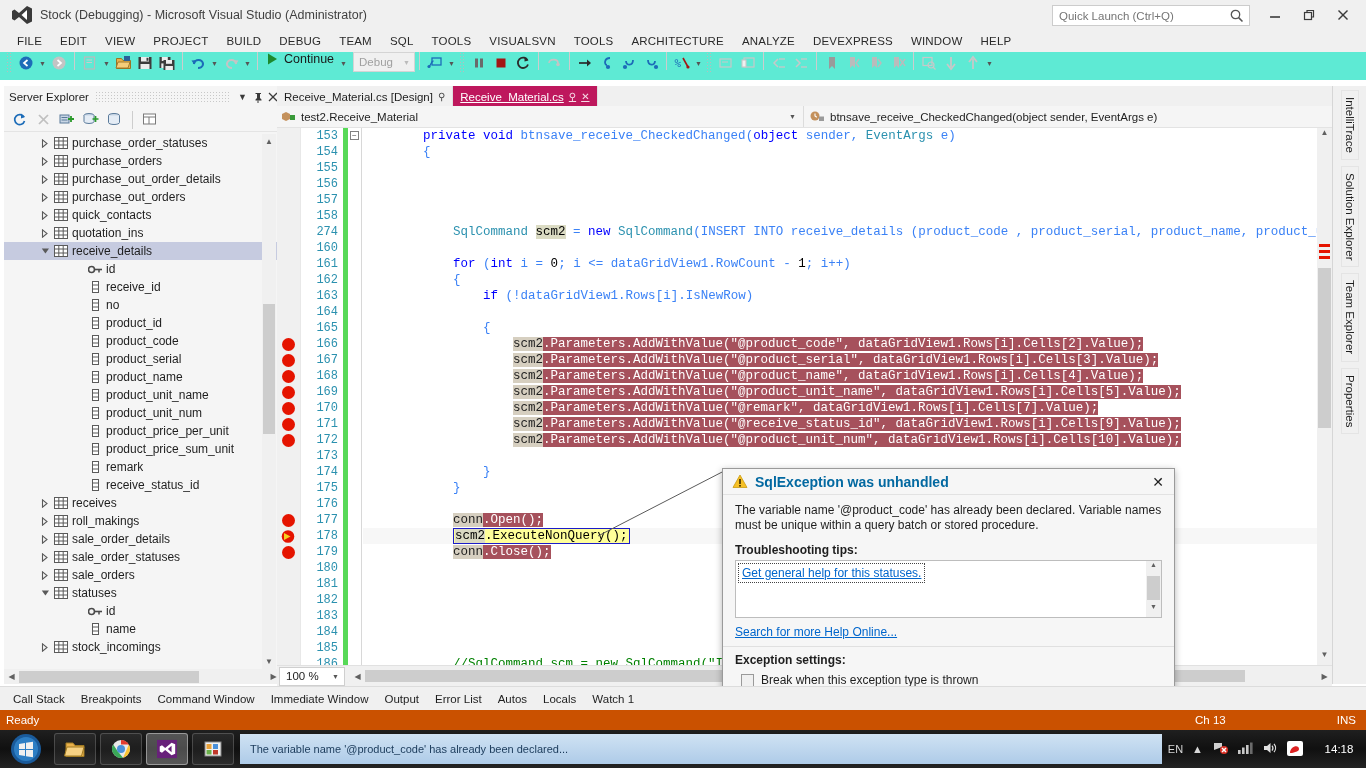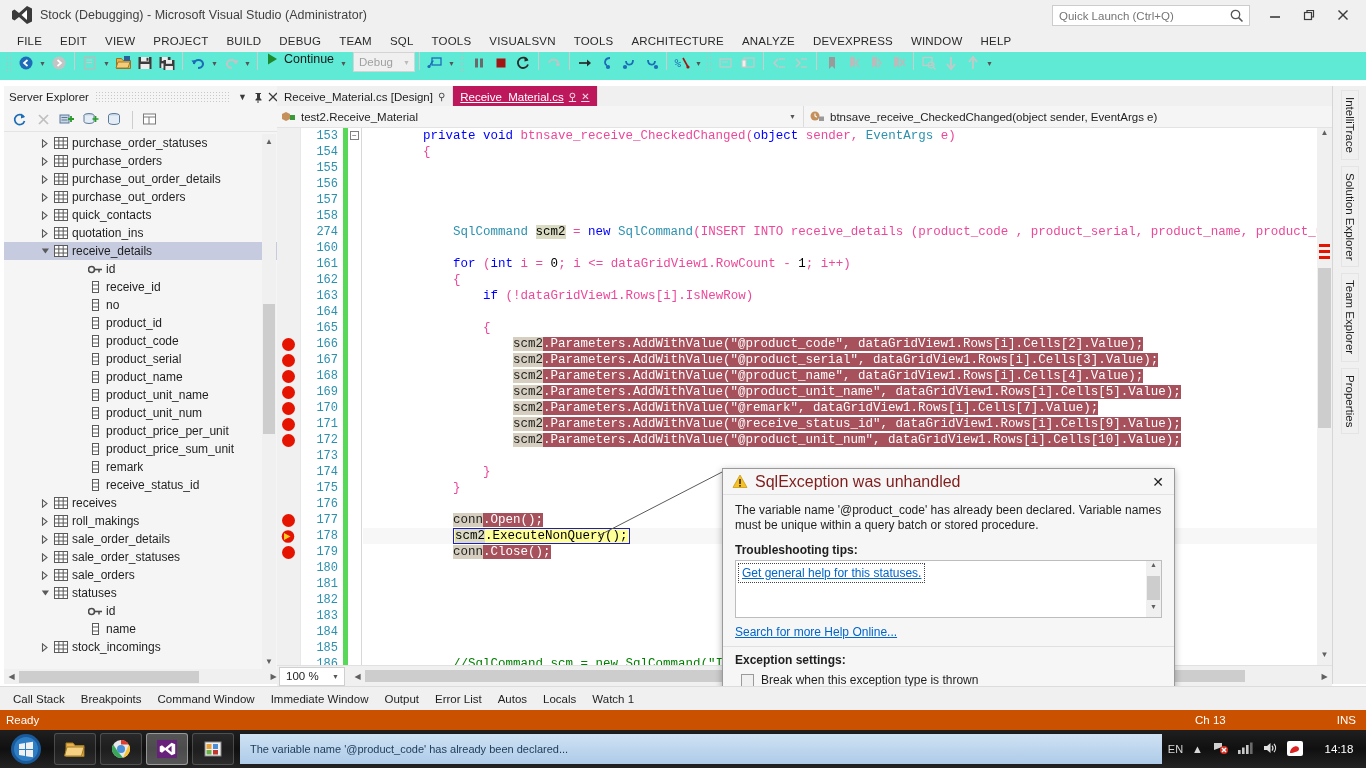--- a/index.html
+++ b/index.html
@@ -181,21 +181,21 @@
   }
   .code-lines {
     position: absolute; left: 86px; top: 0; width: 954px; height: 537px;
     font-family: "Liberation Mono", monospace; font-size: 12.5px; white-space: pre;
   }
   .cl { height: 16px; line-height: 16px; position: relative; }
   .kw { color: #0000ff; }
   .ty { color: #2b91af; }
   .cmt { color: #008000; }
   .num { color: #000000; }
-  .plain { color: #ec4899; }
+  .plain { color: #3b82f6; }
   .hl-var { background: #dbdbc3; }
   .bp-line { background: #a6515c; color: #ffffff; }
   .bp-line .ref { background: #d6cfc0; color: #1e1e1e; }
   .cur-line-row { background: #f7f7f7; }
 
   
   .ed-vscroll {
     position: absolute; right: 0; top: 128px; width: 15px; height: 537px; background: #f0f0f0;
   }
   .ed-vscroll .arrow { width: 15px; height: 15px; text-align: center; font-size: 8px; color: #606060; }
@@ -276,21 +276,21 @@
   
   .exc-dialog {
     position: absolute; left: 722px; top: 468px; width: 453px; height: 275px;
     background: #f6f6f6; border: 1px solid #9a9a9a;
     box-shadow: 0 2px 7px rgba(0,0,0,.3);
   }
   .exc-title {
     height: 26px; display: flex; align-items: center; gap: 7px; padding: 0 6px 0 9px;
     background: #f6f6f6; border-bottom: 1px solid #e2e2e2;
   }
-  .exc-title-text { font-size: 16px; font-weight: normal; color: #7f1d1d; flex: 1; }
+  .exc-title-text { font-size: 14px; font-weight: bold; color: #0369a1; flex: 1; }
   .exc-close { font-size: 14px; color: #1e1e1e; width: 20px; text-align: center; }
   .exc-msg {
     padding: 8px 12px 6px 12px; font-size: 12px; color: #1e1e1e; line-height: 15px;
   }
   .exc-sect-label { padding: 4px 12px 3px 12px; font-size: 12px; font-weight: bold; color: #1e1e1e; }
   .tips-box {
     margin: 0 12px; height: 58px; background: #ffffff; border: 1px solid #bdbdbd;
     position: relative;
   }
   .tips-link {

